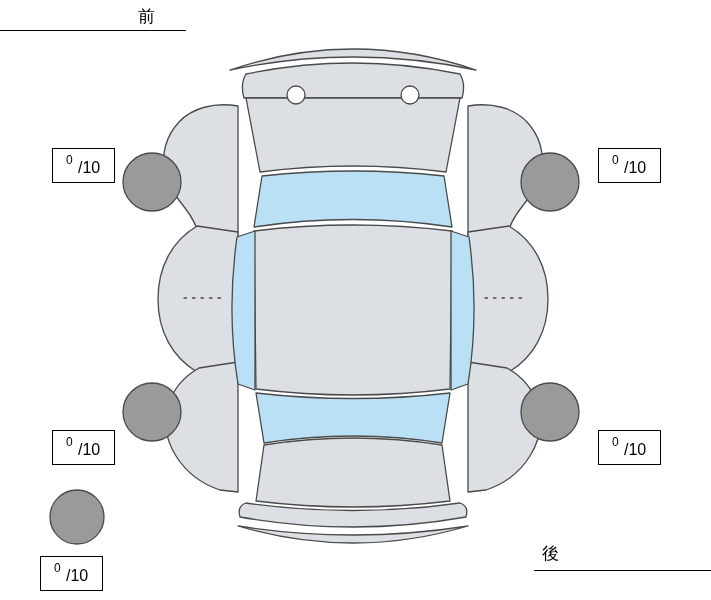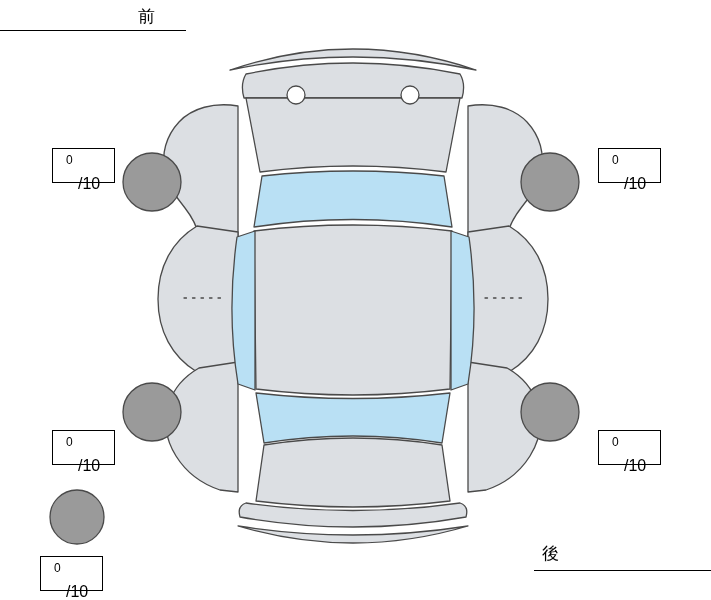--- a/index.html
+++ b/index.html
@@ -44,21 +44,21 @@
   }
   .score-box .sv {
     position: absolute;
     left: 13px;
     top: 4px;
     font-size: 12px;
   }
   .score-box .su {
     position: absolute;
     left: 25px;
-    top: 26px;
+    top: 10px;
     font-size: 16px;
   }
   .box-front-left  { left: 52px;  top: 148px; }
   .box-front-right { left: 598px; top: 148px; }
   .box-rear-left   { left: 52px;  top: 430px; }
   .box-rear-right  { left: 598px; top: 430px; }
   .box-spare       { left: 40px;  top: 556px; }
 </style>
 </head>
 <body>

